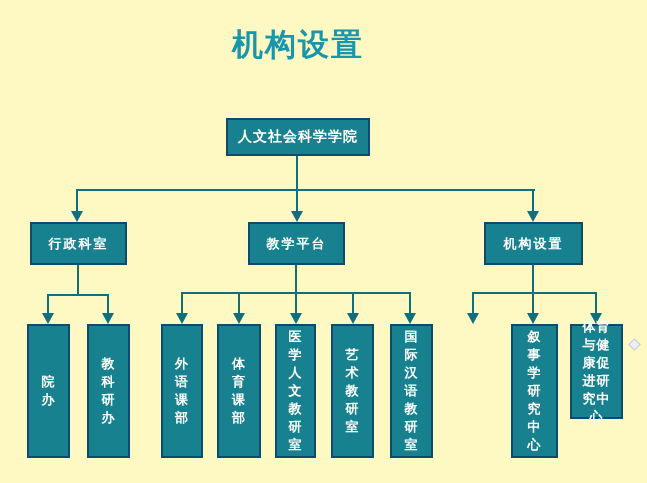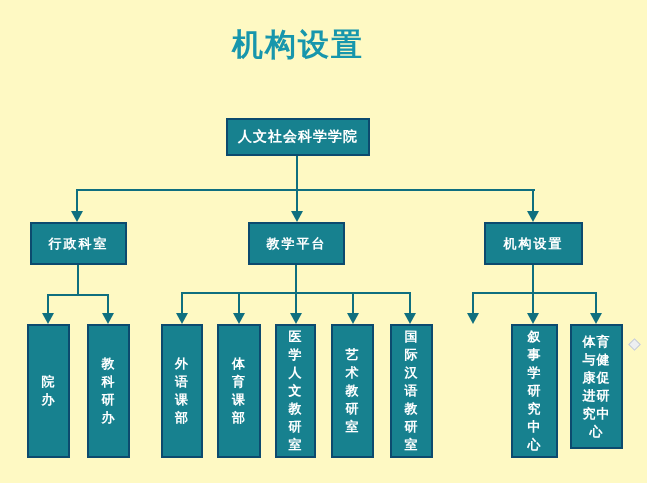--- a/index.html
+++ b/index.html
@@ -141,21 +141,21 @@
   </div>
   <div class="node lv3" style="left:511px;top:324px;width:47px;height:134px;">
     <span class="lbl">叙
 事
 学
 研
 究
 中
 心</span>
   </div>
-  <div class="node lv3" style="left:570px;top:324px;width:53px;height:125px;">
+  <div class="node lv3" style="left:570px;top:324px;width:53px;height:95px;">
     <span class="lbl">体育
 与健
 康促
 进研
 究中
 心</span>
   </div>
 
   <div class="anchor"></div>
 </div>

